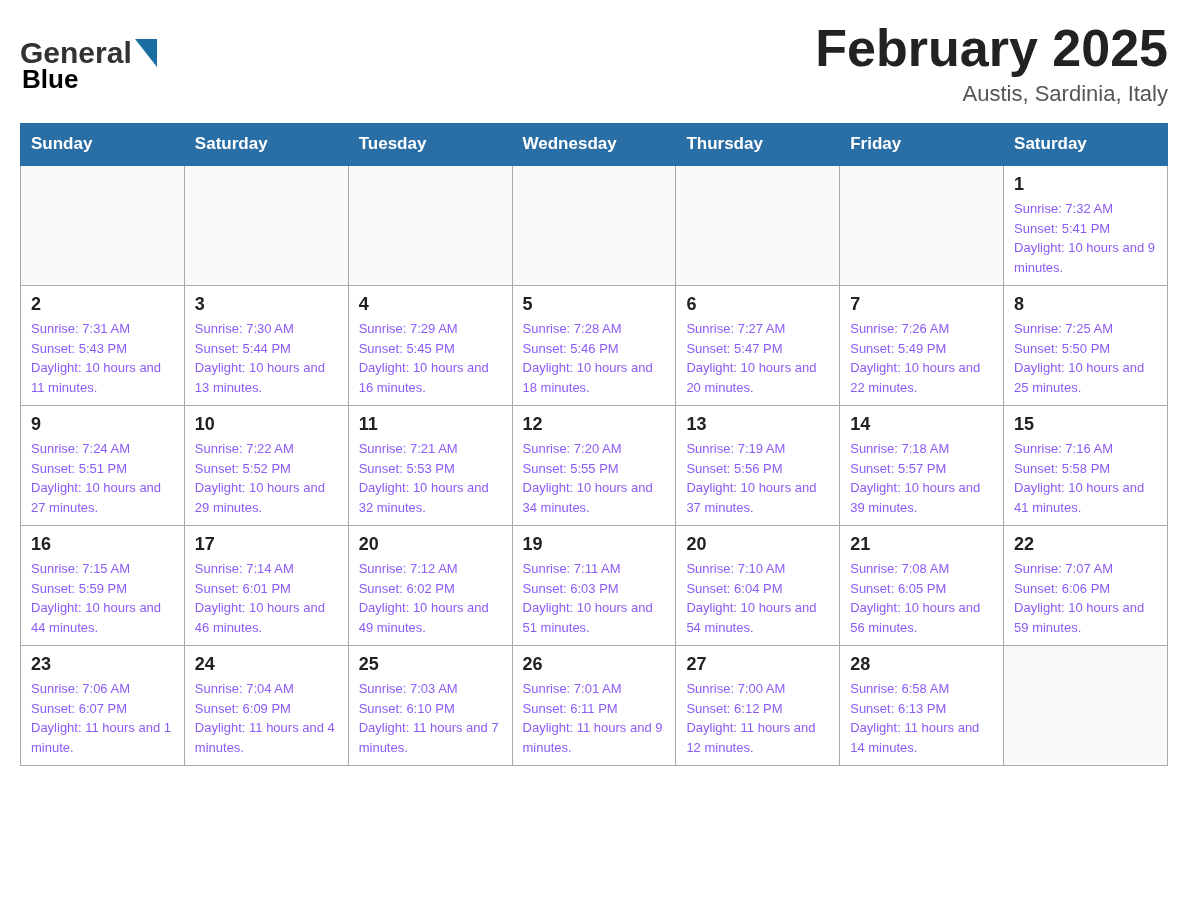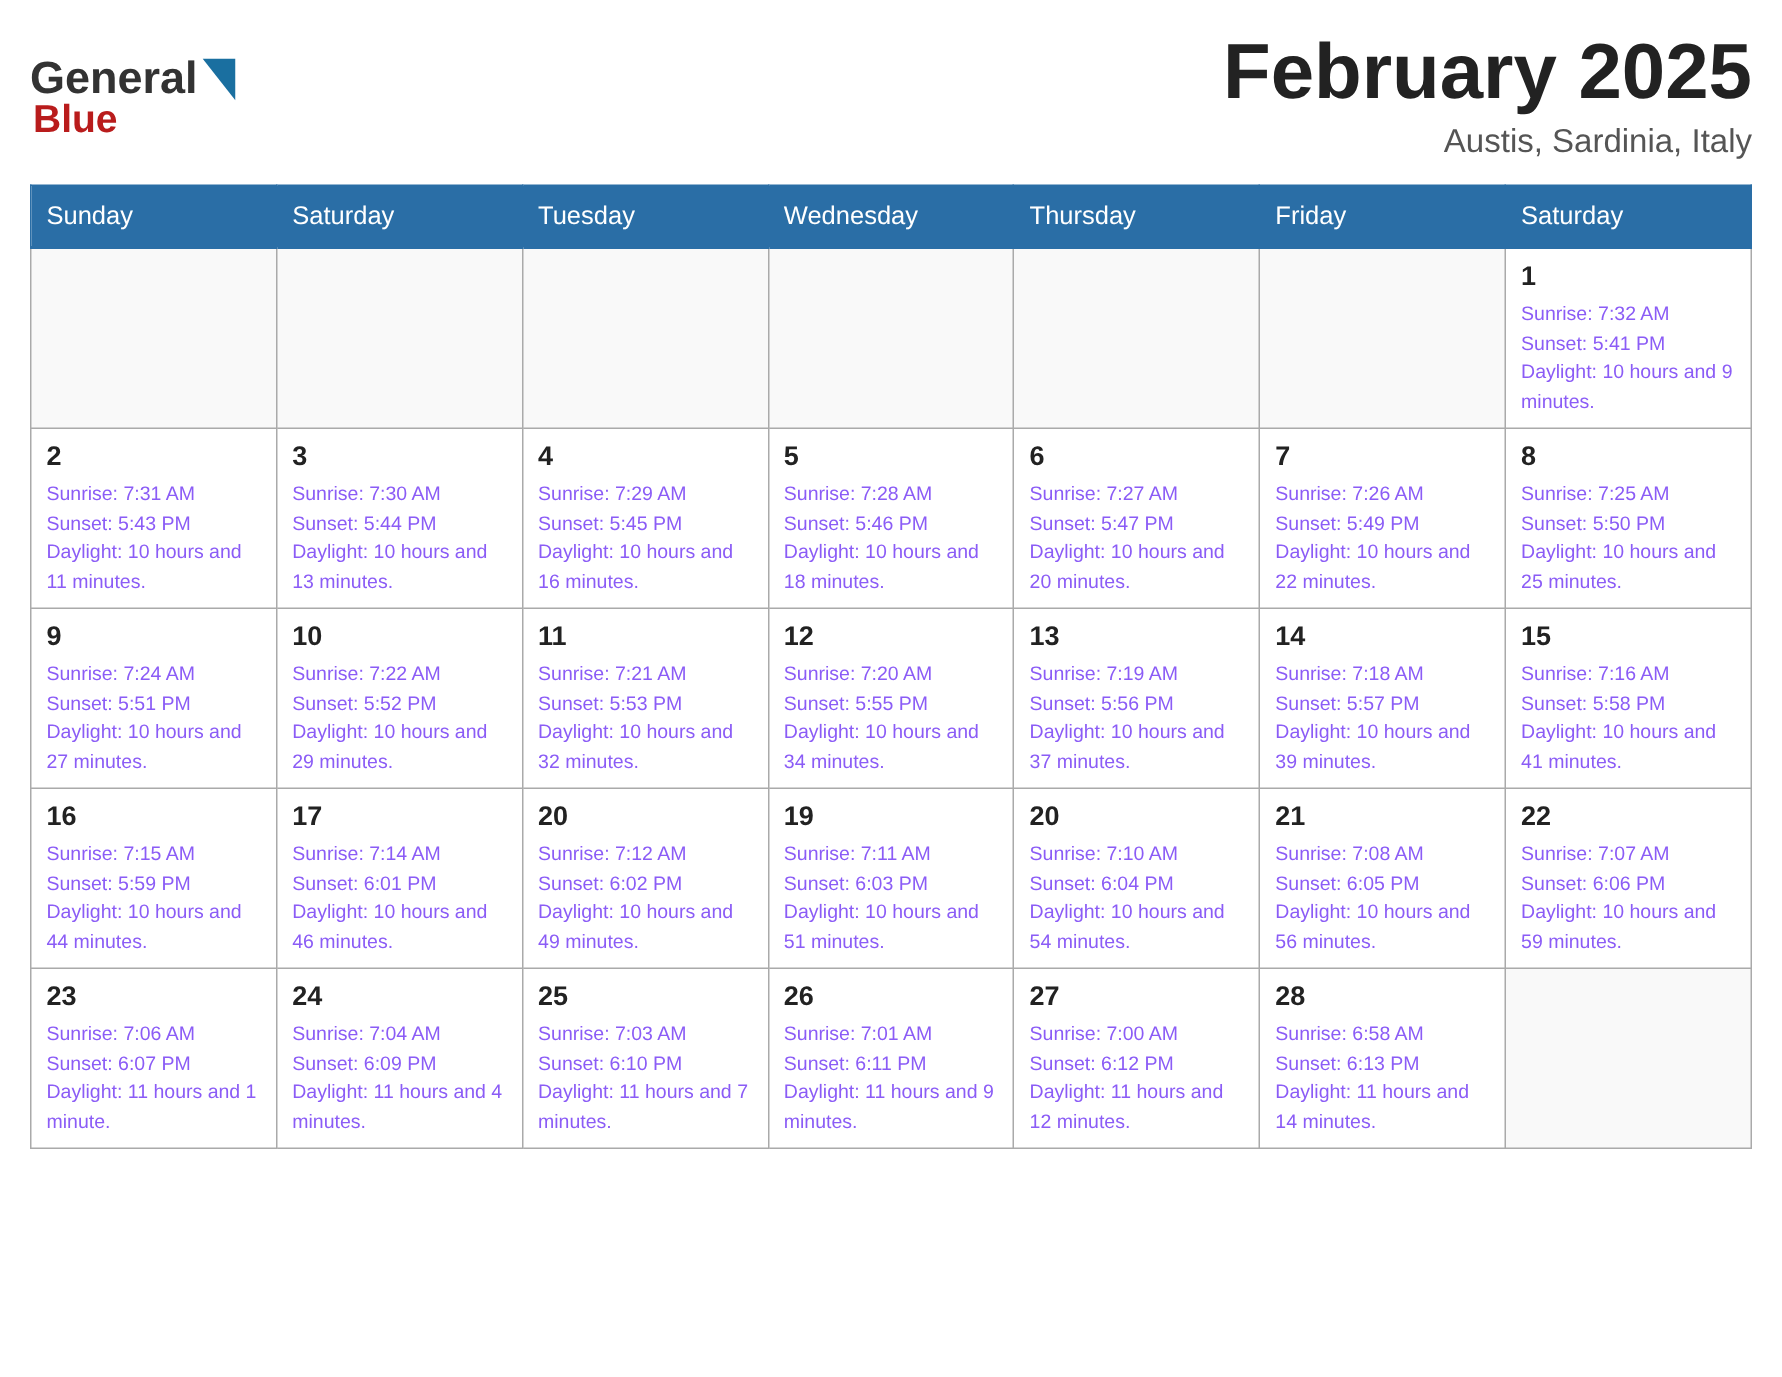--- a/index.html
+++ b/index.html
@@ -38,21 +38,21 @@
       margin-top: 4px;
     }
     .calendar {
       width: 100%;
       border-collapse: collapse;
     }
     .calendar thead tr th {
       background: #2a6ea6;
       color: #fff;
       font-size: 17px;
-      font-weight: normal;
+      font-weight: bold;
       padding: 10px 10px;
       text-align: left;
       border: 1px solid #2a6ea6;
     }
     .calendar tbody tr td {
       border: 1px solid #aaa;
       vertical-align: top;
       padding: 8px 10px;
       width: 14.28%;
       min-height: 110px;
@@ -90,21 +90,21 @@
       color: #333;
     }
     .logo-arrow-svg {
       display: inline-block;
       margin-left: 1px;
       vertical-align: middle;
     }
     .logo-blue-row {
       font-size: 26px;
       font-weight: bold;
-      color: #b91c1c;
+      color: #000000;
       margin-top: -6px;
       display: block;
       padding-left: 2px;
     }
   </style>
 </head>
 <body>
 
 <div class="header">
   <div class="logo">

